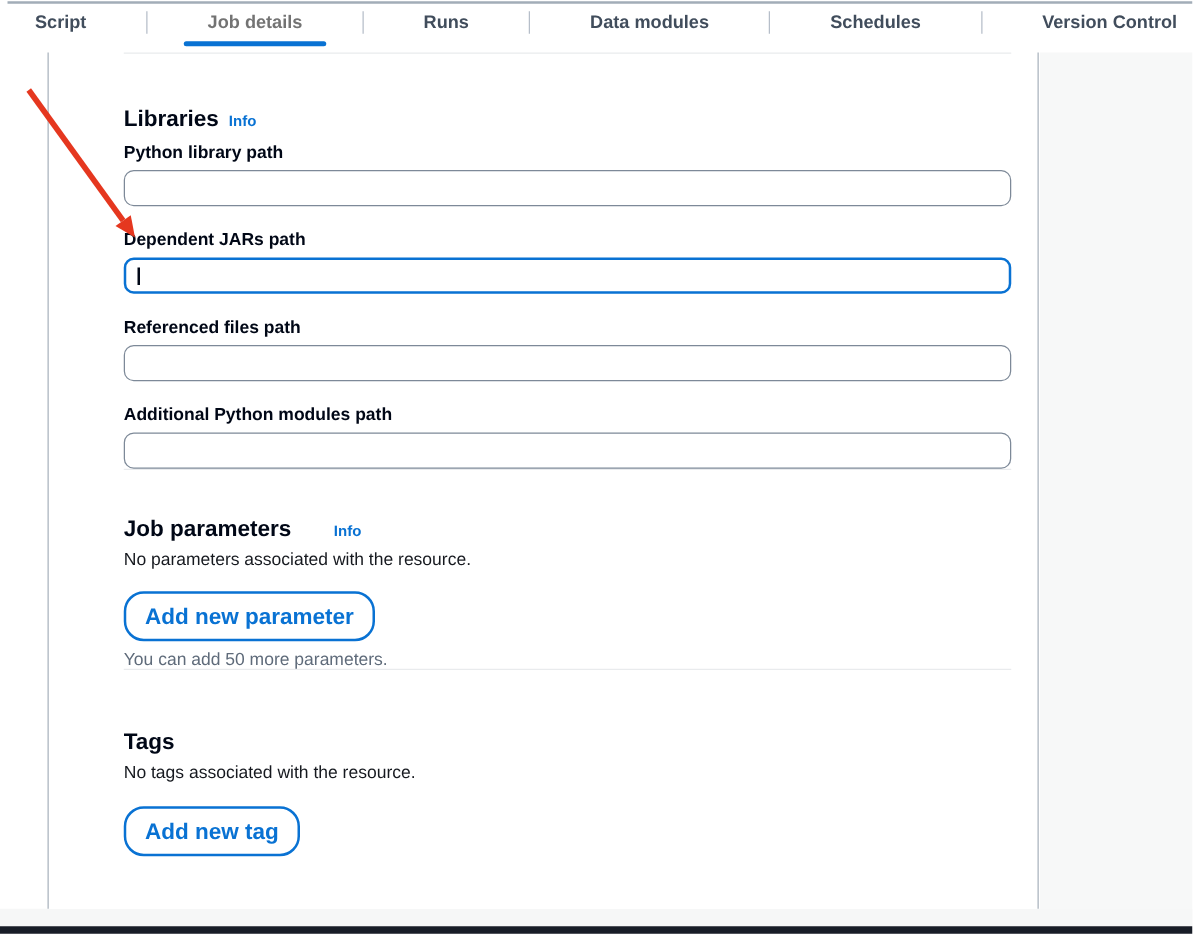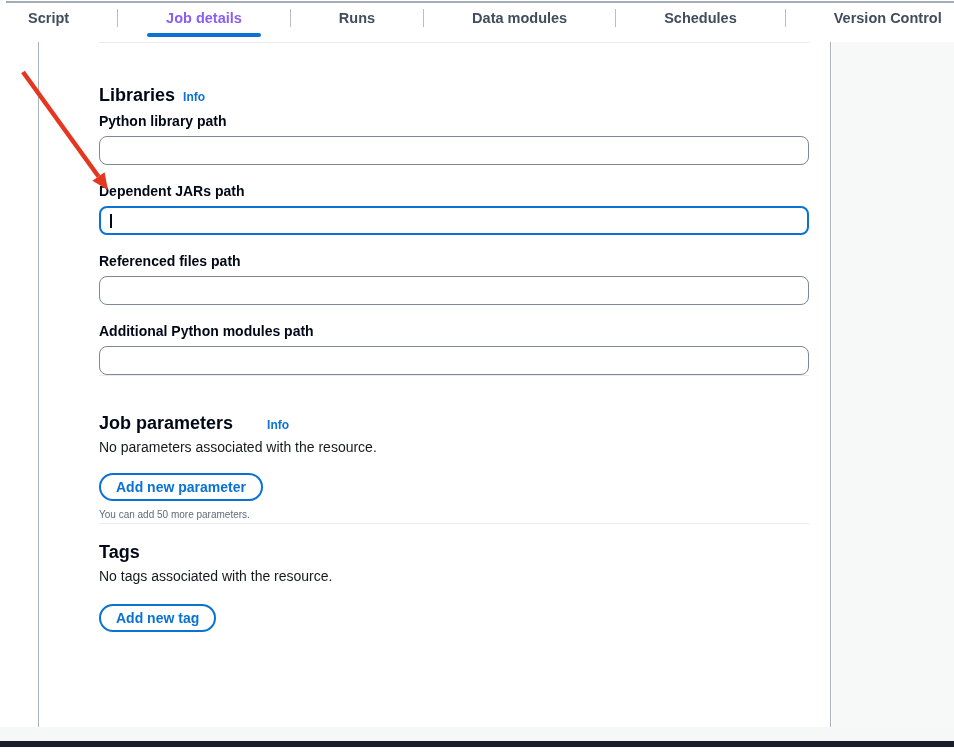--- a/index.html
+++ b/index.html
@@ -27,21 +27,21 @@
   .tab {
     position: relative;
     height: 32px;
     padding: 0 20px;
     display: flex; align-items: center;
     font-size: 14.5px; font-weight: bold;
     color: #414d5c;
     cursor: pointer;
     white-space: nowrap;
   }
-  .tab.active { color: #8b5cf6; }
+  .tab.active { color: #737373; }
   .tab.active::after {
     content: "";
     position: absolute; left: 1px; right: 1px; bottom: -3px; height: 4px;
     border-radius: 2px;
     background: #0972d3;
   }
   .tab-sep { width: 1px; height: 18px; background: #b6bec9; flex: none; }
 
   
   .bg-right {
@@ -71,21 +71,21 @@
     border: none; border-top: 1px solid #e9ebed;
     margin: 0; height: 0;
   }
   .divider-top { margin-top: 20px; }
   .divider-mid1 { margin-top: 33px; }
   .divider-mid2 { margin-top: 33px; }
 
   .section-title-row { display: flex; align-items: baseline; gap: 8px; }
   .section-title-row.libraries { margin-top: 40px; }
   .section-title-row.params { margin-top: 35px; gap: 34px; }
-  .section-title-row.tags { margin-top: 16px; }
+  .section-title-row.tags { margin-top: 45px; }
   .section-title {
     font-size: 18px; font-weight: bold; color: #000716;
     line-height: 24px; margin: 0;
   }
   .info-link {
     font-size: 12px; font-weight: bold; color: #0972d3;
     cursor: pointer; text-decoration: none;
   }
 
   .field-label {
@@ -107,31 +107,31 @@
   .caret {
     position: absolute; left: 11px; top: 8px; width: 1.5px; height: 14px;
     background: #000716;
   }
 
   .body-text {
     font-size: 14px; color: #16191f; line-height: 20px; margin-top: 2px;
   }
   .aws-button {
     margin-top: 16px;
-    height: 28px;
+    height: 40px;
     padding: 0 15px;
     display: inline-flex; align-items: center;
     background: #ffffff;
     border: 2px solid #0972d3; border-radius: 16px;
-    color: #0972d3; font-family: inherit; font-size: 14px; font-weight: bold;
+    color: #0972d3; font-family: inherit; font-size: 18px; font-weight: bold;
     cursor: pointer; white-space: nowrap;
   }
   .helper-text {
     margin-top: 6px;
-    font-size: 10px; color: #5f6b7a; line-height: 16px;
+    font-size: 14px; color: #5f6b7a; line-height: 16px;
   }
   .tags-button { margin-top: 18px; }
 
   
   .annotation-layer {
     position: absolute; left: 0; top: 0; width: 954px; height: 753px;
     pointer-events: none; z-index: 10;
   }
 </style>
 </head>

